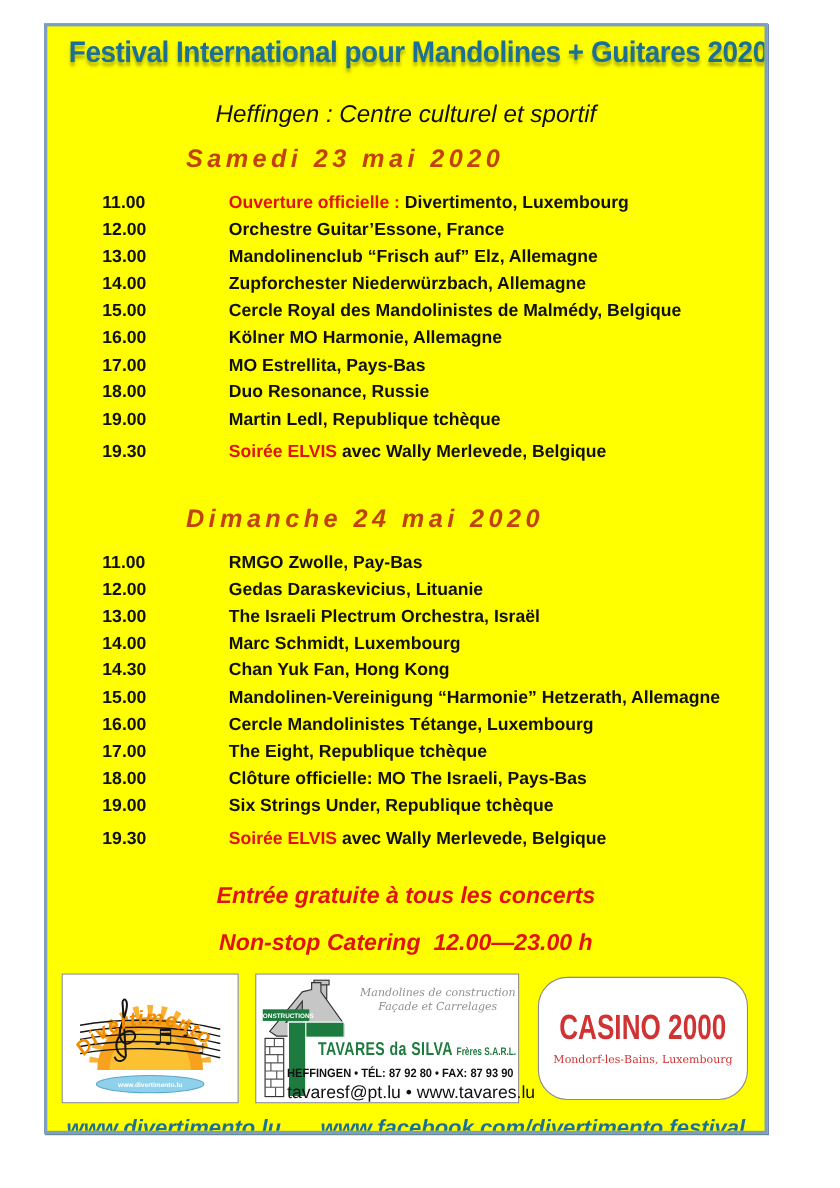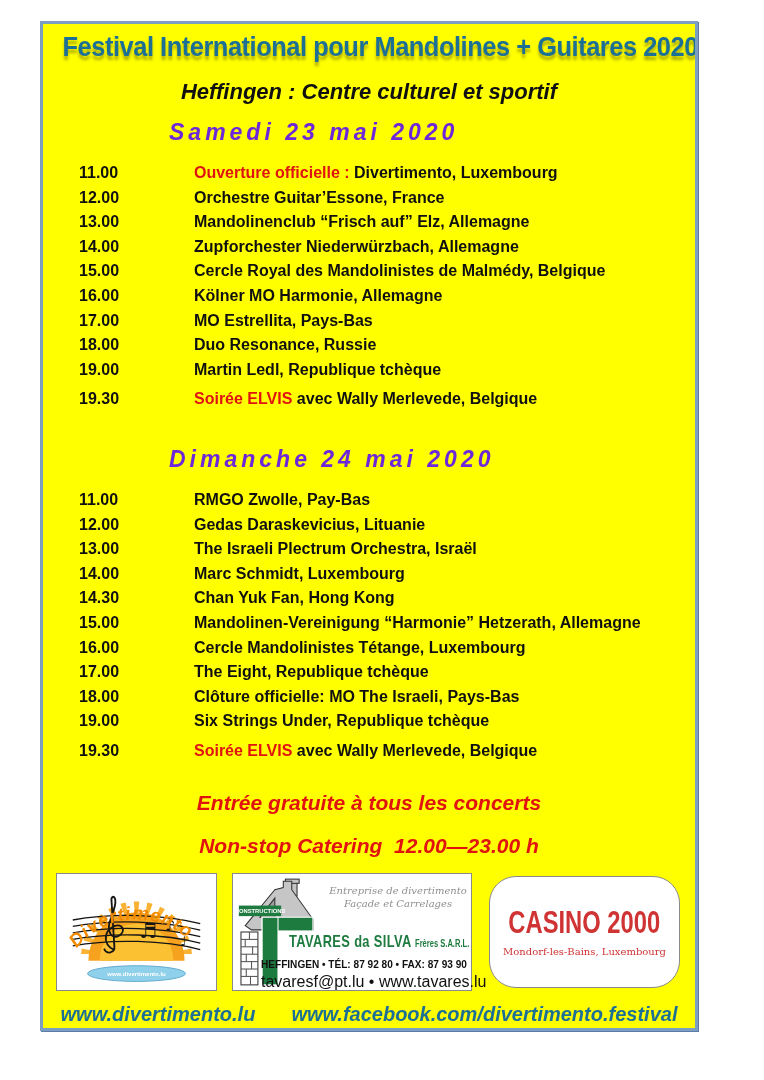--- a/index.html
+++ b/index.html
@@ -11,28 +11,28 @@
     position:absolute;left:40px;top:21px;width:658px;height:1010px;
     background:#ffff00;border:3px solid #7c9ec0;box-sizing:border-box;overflow:hidden;
     box-shadow:1px 1px 0 #5a7ca6;
   }
   .title{margin-top:8px;text-align:center;white-space:nowrap;}
   .title-text{
     display:inline-block;font-size:27px;font-weight:bold;letter-spacing:-0.5px;
     color:#1d7095;text-shadow:0 4px 3px rgba(80,80,20,0.45);
   }
   .subtitle{
-    margin-top:16px;text-align:center;font-size:22px;font-weight:bold;font-style:italic;color:#101010;
+    margin-top:28px;text-align:center;font-size:22px;font-weight:normal;font-style:italic;color:#101010;
   }
   .day-heading{
     margin:34px 5px 0 126px;font-size:23px;font-weight:bold;font-style:italic;
-    color:#6d28d9;letter-spacing:4px;white-space:nowrap;
+    color:#c2410c;letter-spacing:4px;white-space:nowrap;
   }
   .day-section.first .day-heading{margin-top:14px;}
-  .event-list{margin-top:15px;}
+  .event-list{margin-top:15px;padding-left:14px;}
   .event-row{display:flex;height:24.6px;line-height:24.6px;}
   .event-row.gap{margin-top:5px;}
   .time{margin-left:36px;width:115px;font-size:16px;font-weight:bold;color:#101010;flex:none;}
   .desc{
     display:inline-block;font-size:16px;font-weight:bold;color:#101010;
     white-space:nowrap;transform-origin:left center;
   }
   .hl{color:#e01310;}
   .note{
     text-align:center;font-size:21px;font-weight:bold;font-style:italic;color:#e01310;
@@ -280,21 +280,21 @@
               <line x1="8" y1="59" x2="8" y2="66"></line>
             <line x1="15" y1="66" x2="15" y2="73"></line>
               <line x1="9" y1="73" x2="9" y2="80"></line>
             <line x1="14" y1="80" x2="14" y2="87"></line>
               <line x1="9" y1="87" x2="9" y2="94"></line>
             <line x1="13" y1="94" x2="13" y2="102"></line>
           </g>
         </g>
       </svg>
       <div class="tagline">
-        <div>Entreprise de divertimento</div>
+        <div>Mandolines de construction</div>
         <div>Façade et Carrelages</div>
       </div>
       <div class="brand-line" style="transform: scaleX(0.756); transform-origin: left center;">
         <span class="brand">TAVARES da SILVA</span>
         <span class="brand-suffix">Frères S.A.R.L.</span>
       </div>
       <div class="contact-line" style="transform: scaleX(0.916); transform-origin: left center;">HEFFINGEN • TÉL: 87 92 80 • FAX: 87 93 90</div>
       <div class="web-line">tavaresf@pt.lu • www.tavares.lu</div>
     </div>
 

